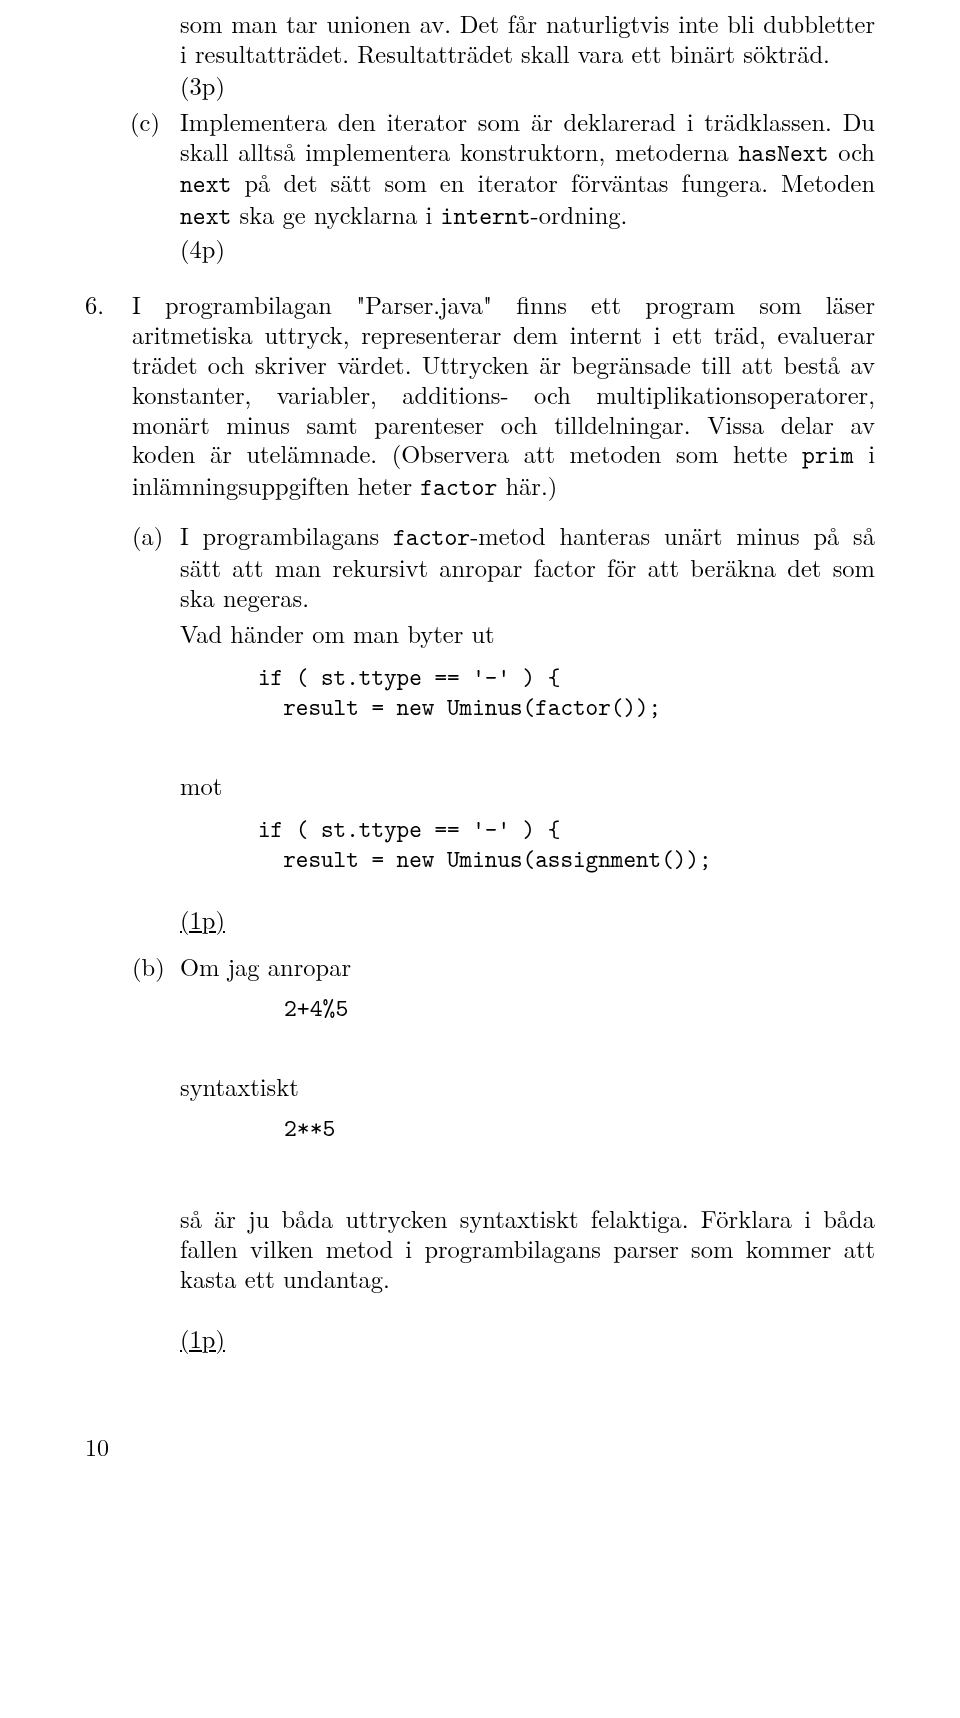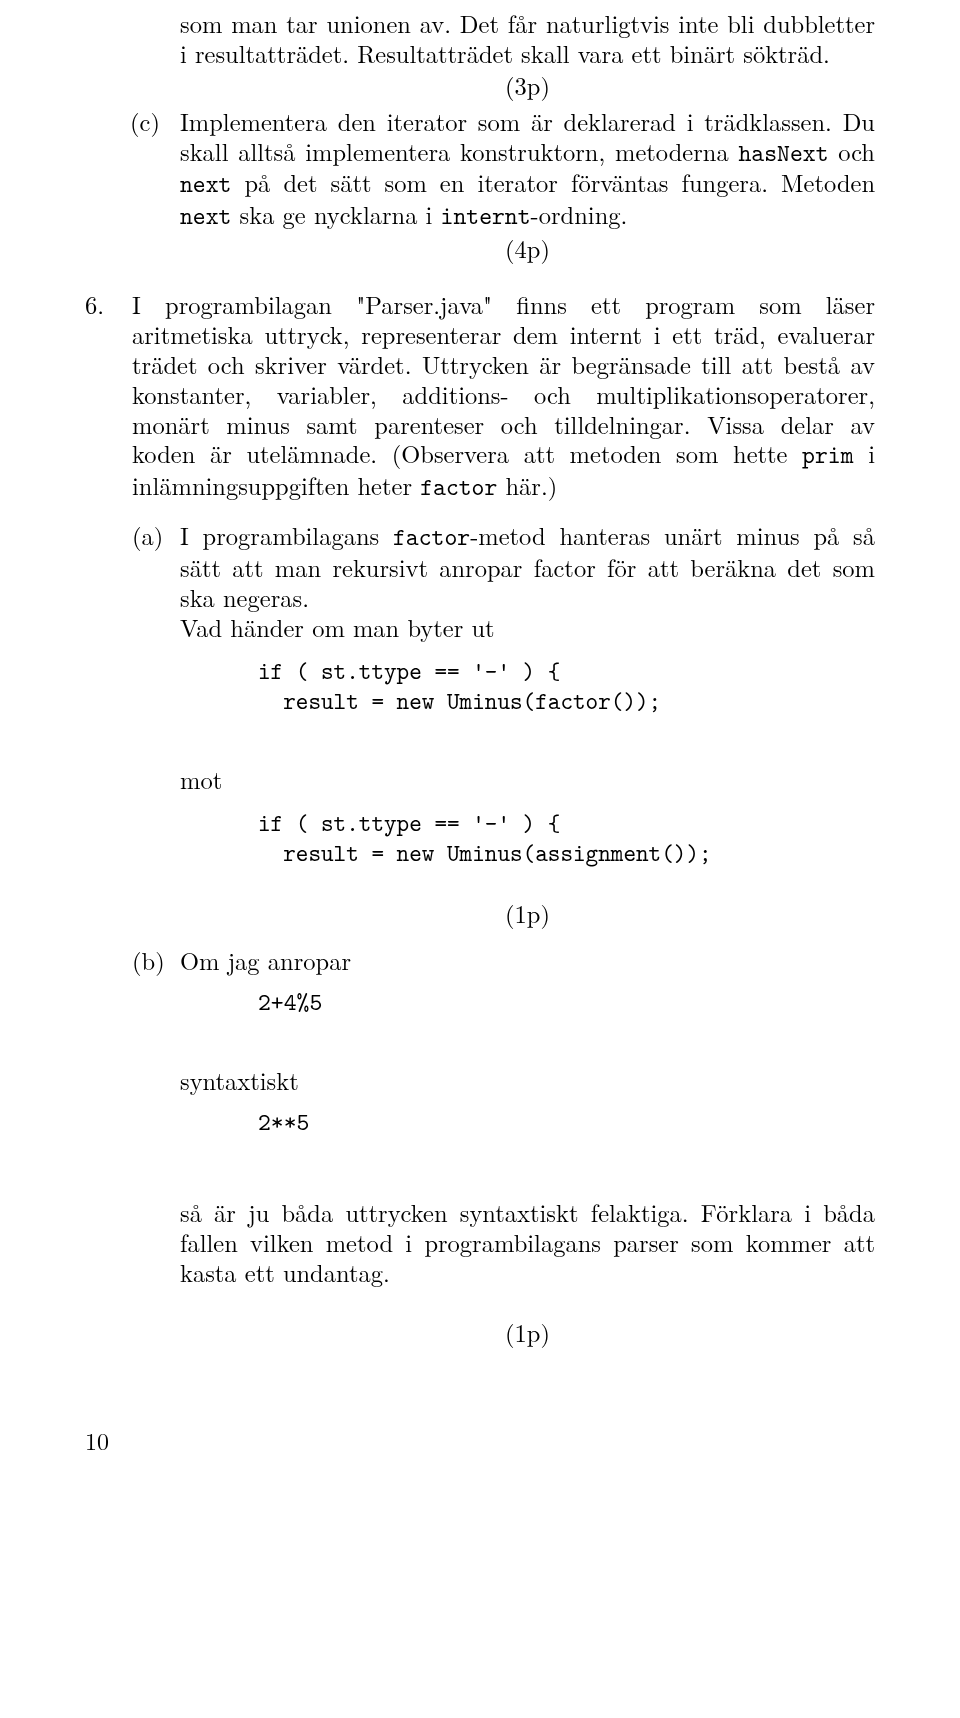--- a/index.html
+++ b/index.html
@@ -23,21 +23,21 @@
   .item-c {
     position: relative;
     margin-top: 6px;
   }
   .item-c .label {
     position: absolute;
     left: -50px;
     top: 0;
   }
   .points {
-    text-align: center;
+    text-align: left;
     margin-top: 2px;
     margin-bottom: 6px;
   }
   .tt {
     font-family: "Latin Modern Mono", "CMU Typewriter Text", "Courier New", monospace;
   }
   .item6 {
     position: relative;
     margin-left: 47px;
     margin-top: 26px;
@@ -71,26 +71,27 @@
   }
   .mot, .respektive {
     margin-top: 48px;
     text-align: left;
   }
   .footer {
     margin-top: 80px;
     font-size: 24px;
   }
   .pointsR {
-    text-align: center;
+    text-align: left;
     margin-top: 30px;
+    text-decoration: underline;
   }
   .shortcode {
     font-family: "Latin Modern Mono", "CMU Typewriter Text", "Courier New", monospace;
-    margin-left: 78px;
+    margin-left: 104px;
     margin-top: 12px;
     text-align: left;
   }
 </style>
 </head>
 <body>
 
 <div class="page">
 
   <div class="indent-block">
@@ -104,21 +105,21 @@
     </div>
   </div>
 
   <div class="item6">
     <span class="num">6.</span>
     <span>I programbilagan "Parser.java" finns ett program som läser aritmetiska uttryck, representerar dem internt i ett träd, evaluerar trädet och skriver värdet. Uttrycken är begränsade till att bestå av konstanter, variabler, additions- och multiplikationsoperatorer, monärt minus samt parenteser och tilldelningar. Vissa delar av koden är utelämnade. (Observera att metoden som hette </span><span class="tt">prim</span><span> i inlämningsuppgiften heter </span><span class="tt">factor</span><span> här.)</span>
 
     <div class="sub-a">
       <span class="label">(a)</span>
       <span>I programbilagans </span><span class="tt">factor</span><span>-metod hanteras unärt minus på så sätt att man rekursivt anropar factor för att beräkna det som ska negeras.</span>
-      <div style="text-align:left;">Vad händer om man byter ut</div>
+      <div style="text-align:left;margin-top:6px;">Vad händer om man byter ut</div>
       <div class="codeblock">if ( st.ttype == '-' ) {
   result = new Uminus(factor());</div>
 
       <div class="mot">mot</div>
       <div class="codeblock">if ( st.ttype == '-' ) {
   result = new Uminus(assignment());</div>
       <div class="pointsR">(1p)</div>
     </div>
 
     <div class="sub-b">

